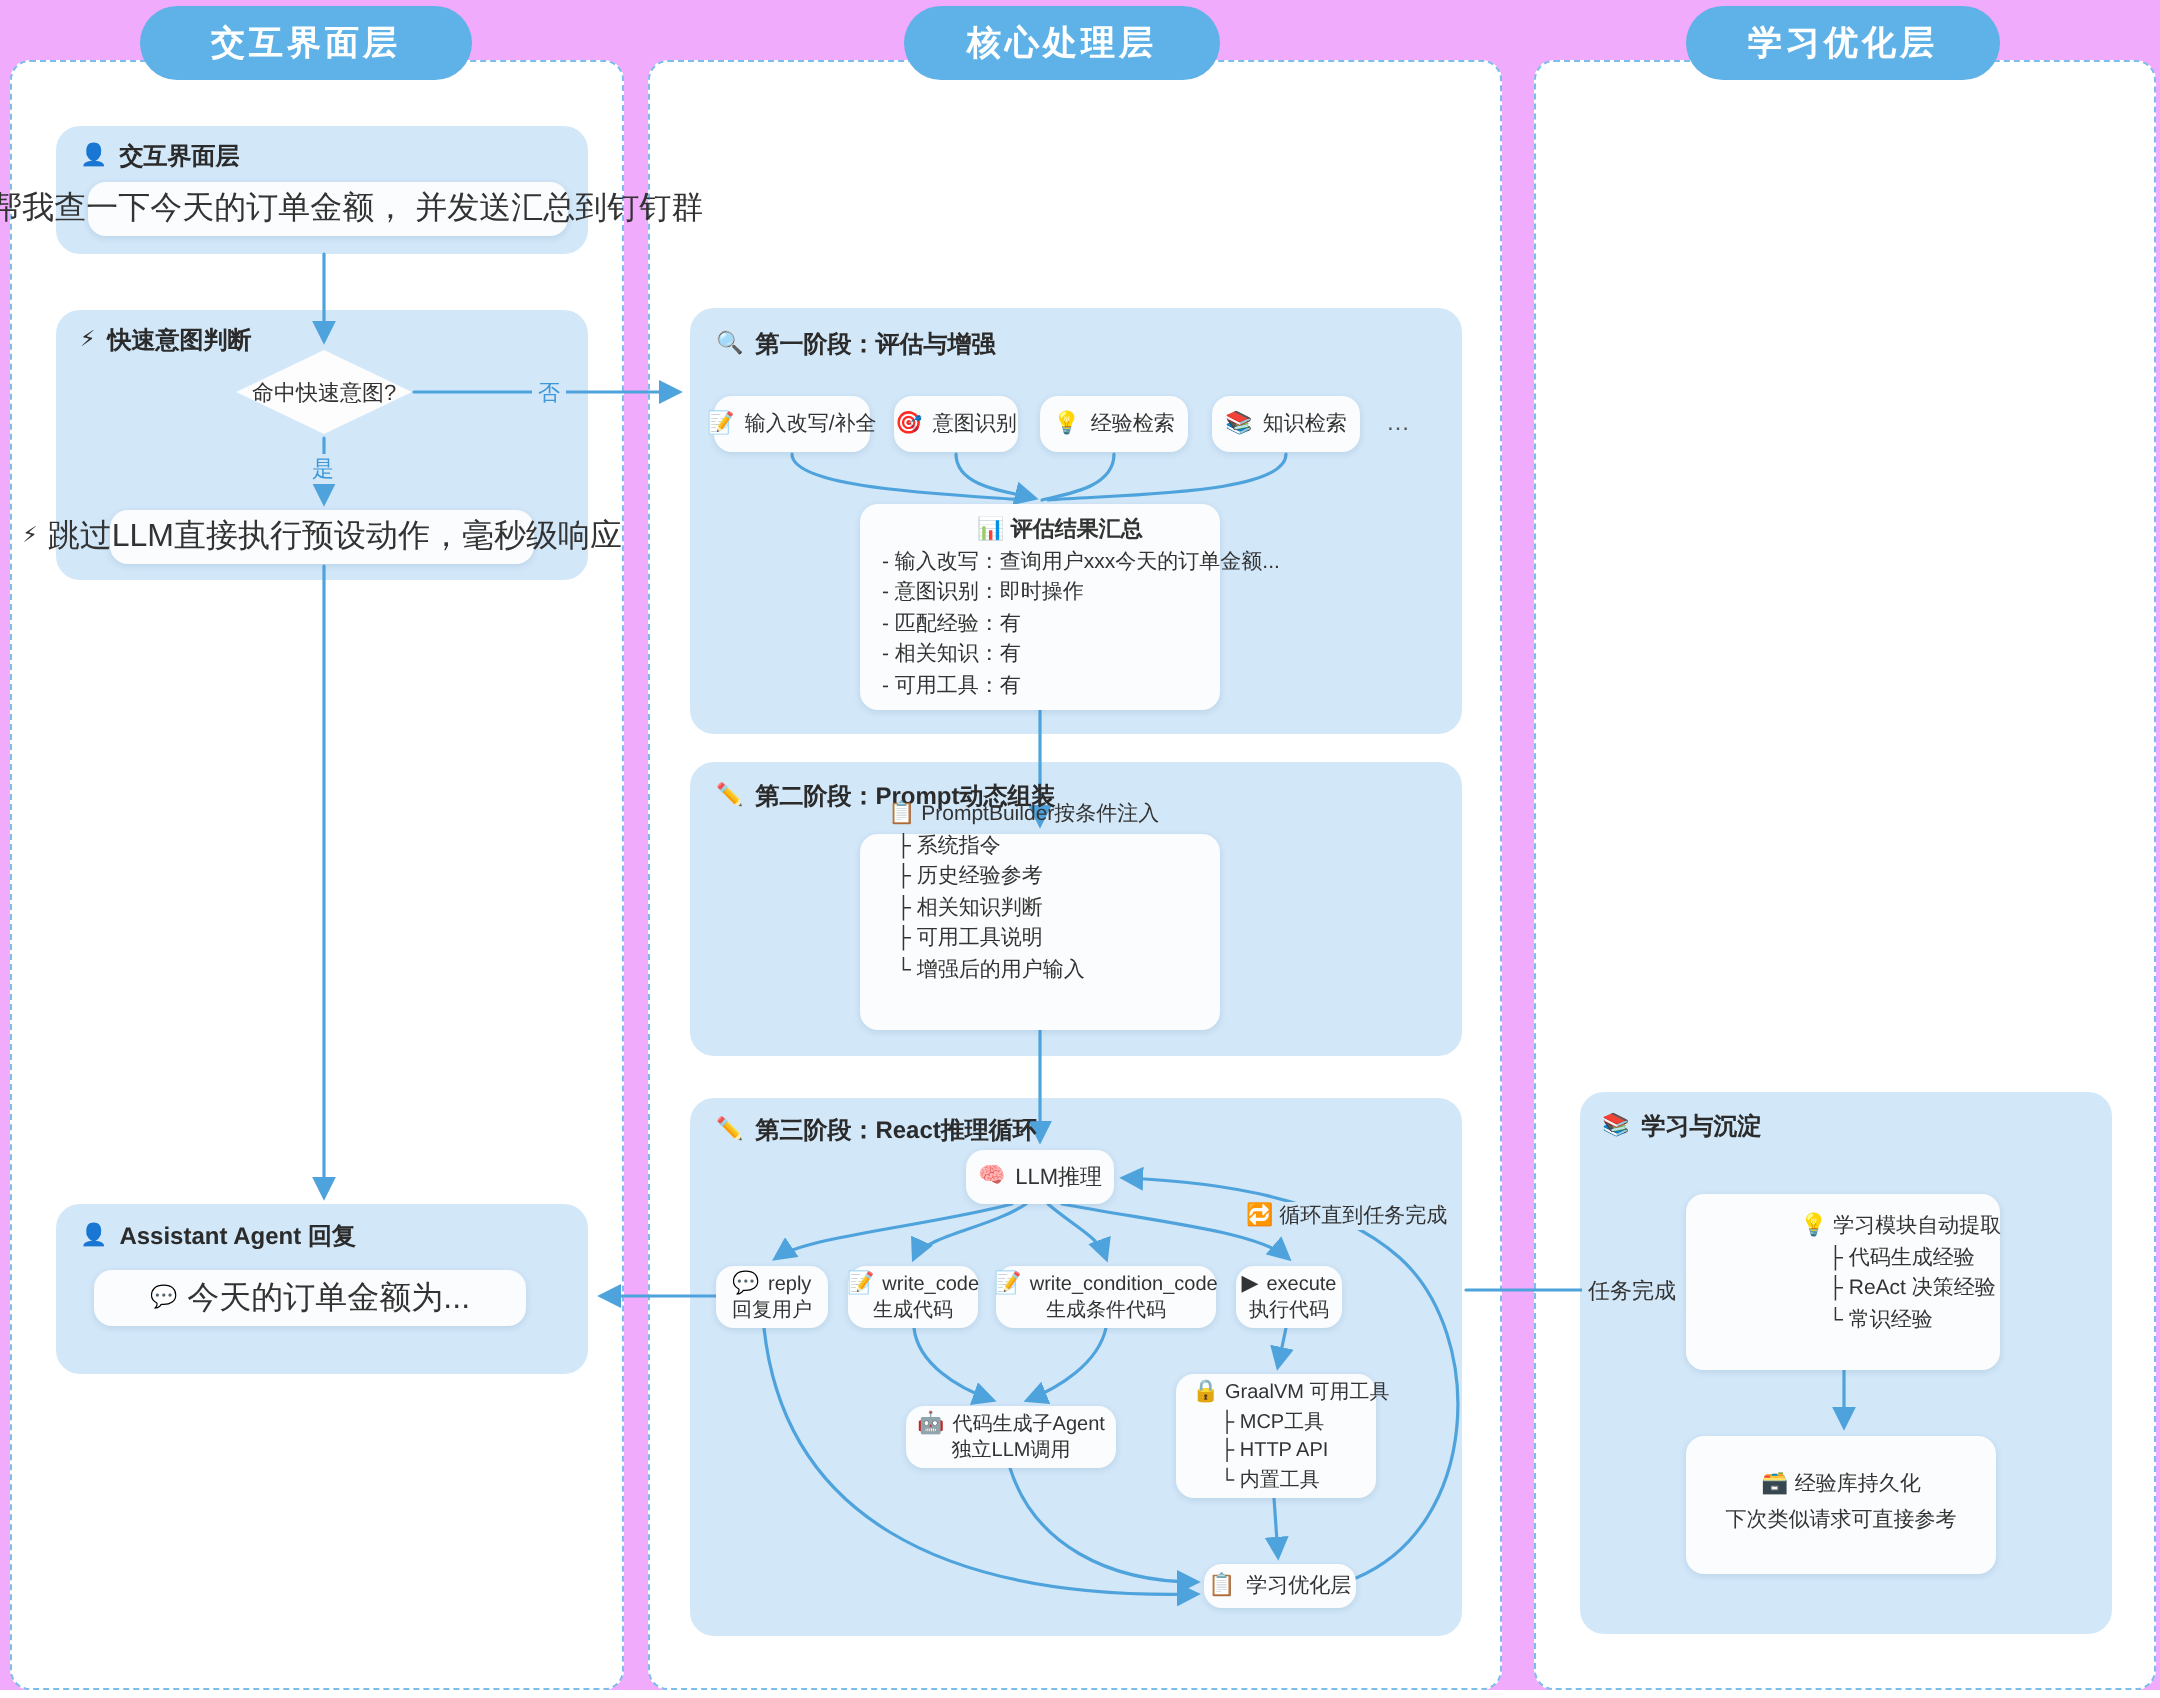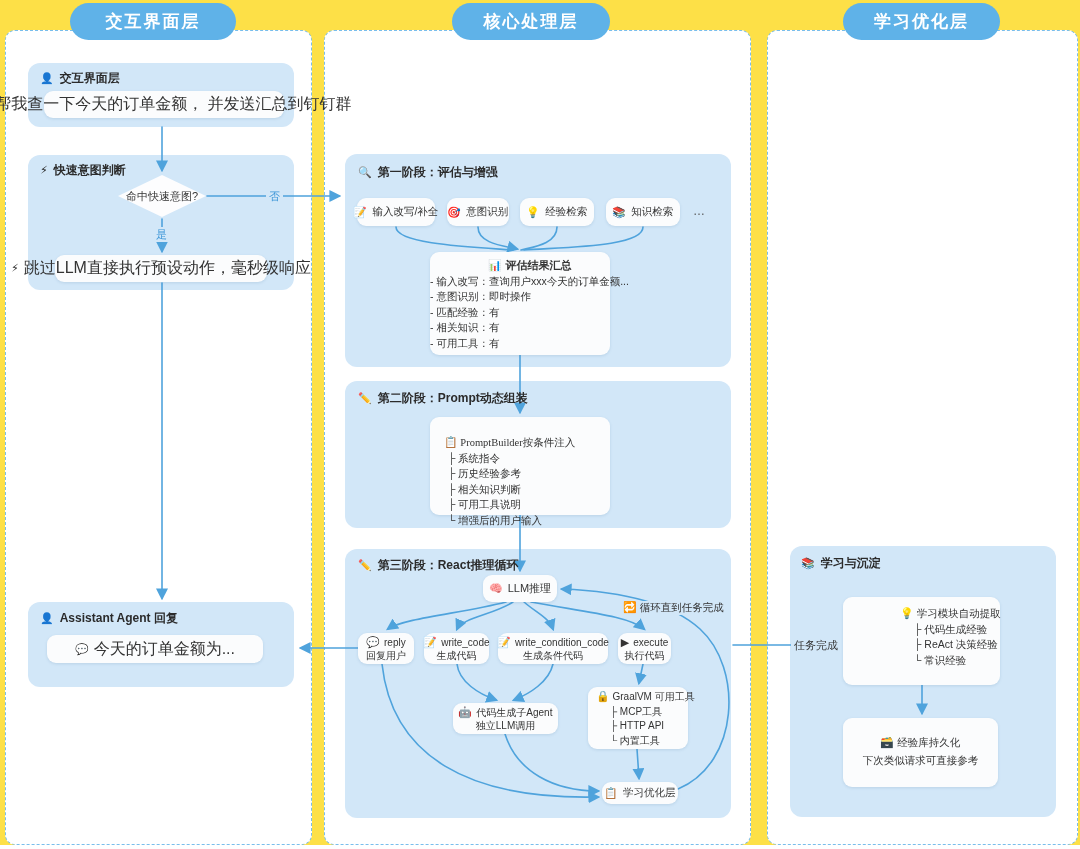--- a/index.html
+++ b/index.html
@@ -1,16 +1,16 @@
 <!DOCTYPE html>
 <html><head>
 <meta charset="utf-8">
 <style>
   html,body{margin:0;padding:0;background:#fff;}
-  #canvas{position:relative;width:1080px;height:845px;background:#fde047;overflow:hidden;
+  #canvas{position:relative;width:1080px;height:845px;background:#f0abfc;overflow:hidden;
           font-family:"Liberation Sans","DejaVu Sans",sans-serif;color:#333;}
   .col{position:absolute;border:1.5px dashed #79BEEC;border-radius:10px;background:#fff;}
   .pill-header{position:absolute;height:37px;border-radius:19px;background:#5FB2E8;color:#fff;
                font-size:17px;font-weight:bold;display:flex;align-items:center;justify-content:center;
                letter-spacing:2px;z-index:6;}
   .section{position:absolute;background:#D2E7F8;border-radius:12px;z-index:2;}
   .card{position:absolute;background:#FBFCFD;border-radius:9px;z-index:4;
         box-shadow:0 1px 3px rgba(80,120,160,.18);}
   .title-row{position:absolute;display:flex;align-items:center;gap:6px;font-size:12px;
              font-weight:bold;color:#2b2b2b;z-index:4;white-space:nowrap;}
@@ -101,36 +101,36 @@
     <span>知识检索</span>
   </div>
   <div class="lbl more-dots" style="left:690px;top:204px;background:transparent;">…</div>
 
   <div class="card" style="left:430px;top:252px;width:180px;height:103px;"></div>
   <div class="tree" style="left:430px;top:258px;width:180px;">
     <div class="center" style="font-weight:bold;font-size:11px;padding-left:20px;">
       <span class="ico">📊</span>
       <span>评估结果汇总</span>
     </div>
-    <div style="">
+    <div style="padding-left:11px;">
       <div>- 输入改写：查询用户xxx今天的订单金额...</div>
       <div>- 意图识别：即时操作</div>
       <div>- 匹配经验：有</div>
       <div>- 相关知识：有</div>
       <div>- 可用工具：有</div>
     </div>
   </div>
 
   <div class="section" style="left:345px;top:381px;width:386px;height:147px;"></div>
   <div class="title-row" style="left:358px;top:390px;">
     <span class="ico">✏️</span>
     <span>第二阶段：Prompt动态组装</span>
   </div>
   <div class="card" style="left:430px;top:417px;width:180px;height:98px;"></div>
-  <div class="tree" style="left:444px;top:435px;font-family:Liberation Serif, serif;">
+  <div class="tree" style="left:444px;top:400px;">
     <div>
       <span class="ico">📋</span>
       <span>PromptBuilder按条件注入</span>
     </div>
     <div style="padding-left:4px;">
       <div>├ 系统指令</div>
       <div>├ 历史经验参考</div>
       <div>├ 相关知识判断</div>
       <div>├ 可用工具说明</div>
       <div>└ 增强后的用户输入</div>

